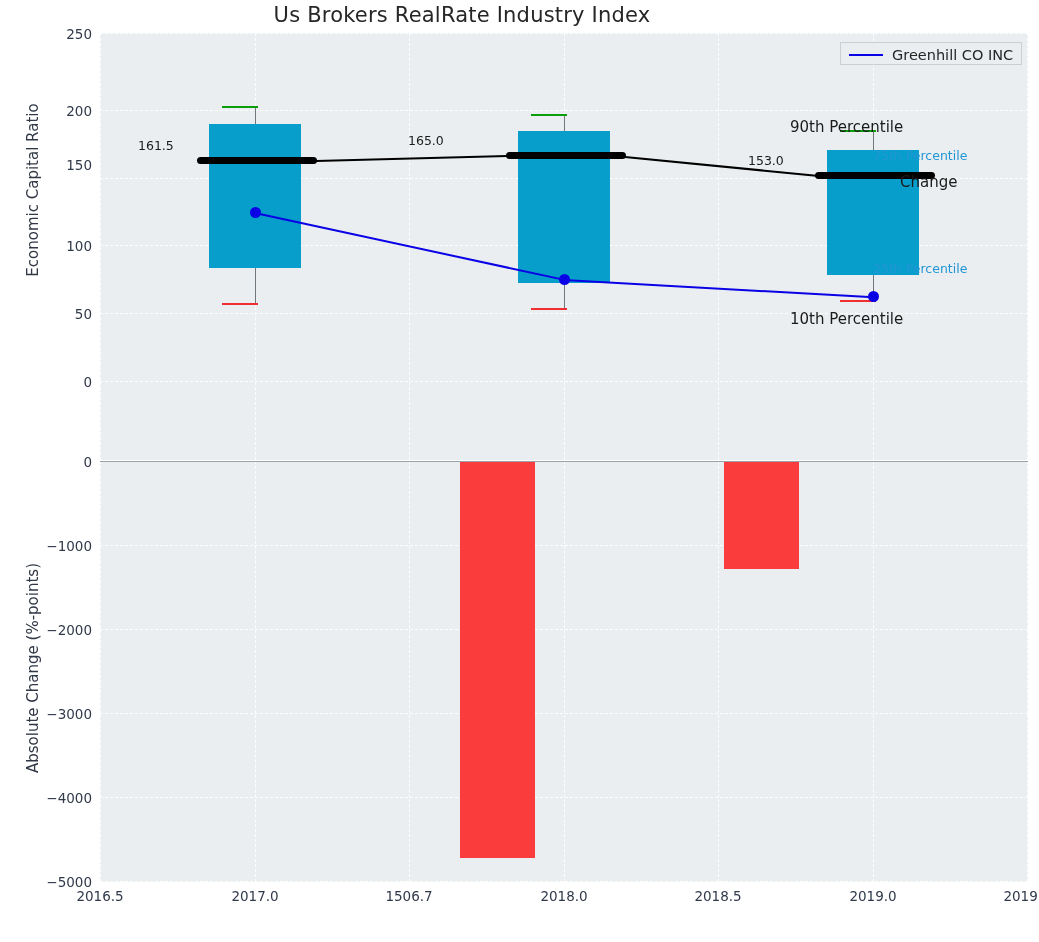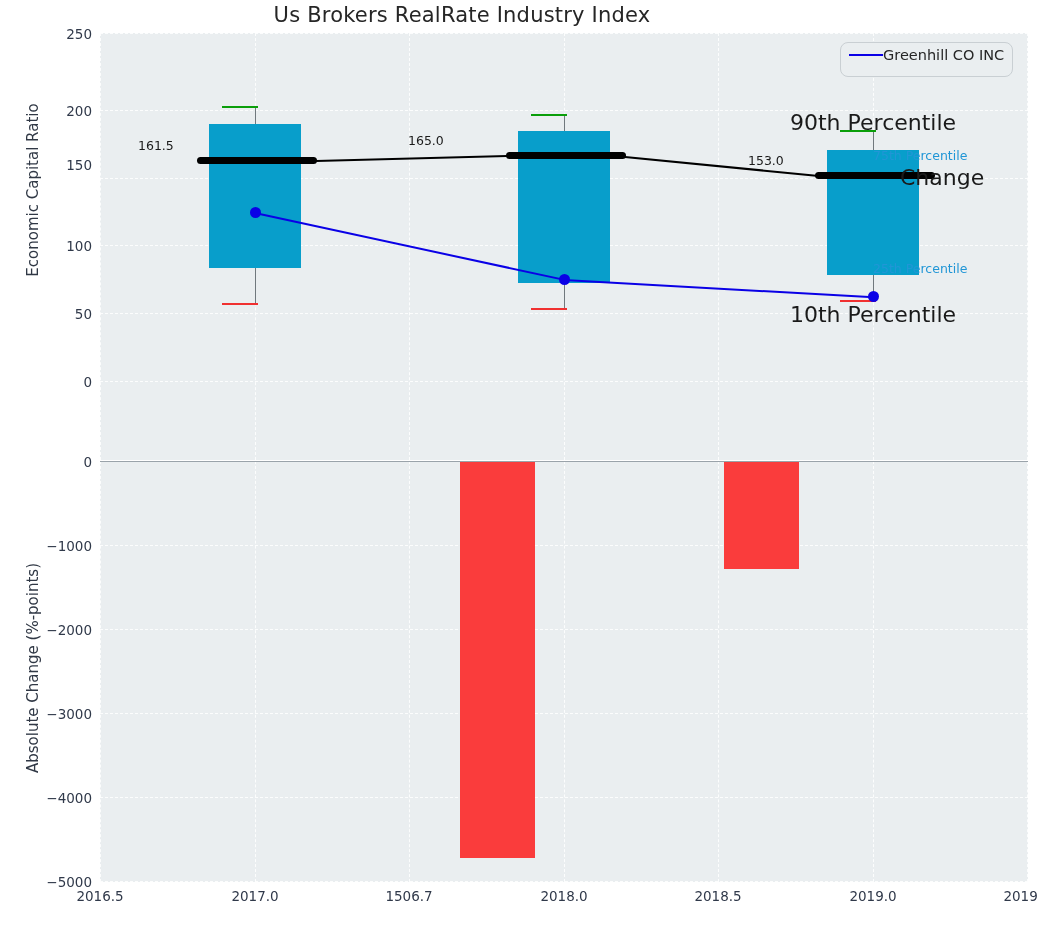--- a/index.html
+++ b/index.html
@@ -56,29 +56,29 @@
 
   
   .cl-seg{position:absolute;height:0;border-top:2.2px solid #0a00e6;transform-origin:left center;}
   .cl-dot{position:absolute;width:11px;height:11px;border-radius:50%;background:#0a00e6;}
 
   
   .redbar{position:absolute;background:#fa3c3c;}
 
   
   .anno{position:absolute;white-space:nowrap;}
-  .anno-dark{color:#1a1a1a;font-size:22px;}
+  .anno-dark{color:#1a1a1a;font-size:15px;margin-top:8px;}
   .anno-blue{color:#2196d6;font-size:12.5px;}
 
   
   #legend{
     position:absolute;left:840px;top:42px;
-    background:#eaeef0;border:1px solid #c9cfd3;border-radius:8px;
-    padding:4px 8px 13px 8px;
-    display:flex;align-items:center;
+    background:#eaeef0;border:1px solid #c9cfd3;border-radius:0;
+    padding:4px 8px 1px 8px;
+    display:flex;align-items:center;gap:9px;
     box-shadow:0 0 0 0 rgba(0,0,0,0);
   }
   #legend .lgline{display:inline-block;width:34px;height:0;border-top:2.2px solid #0a00e6;}
   #legend .lgtext{font-size:14.5px;color:#262626;}
 </style>
 </head>
 <body>
 
 <div id="fig">
 

